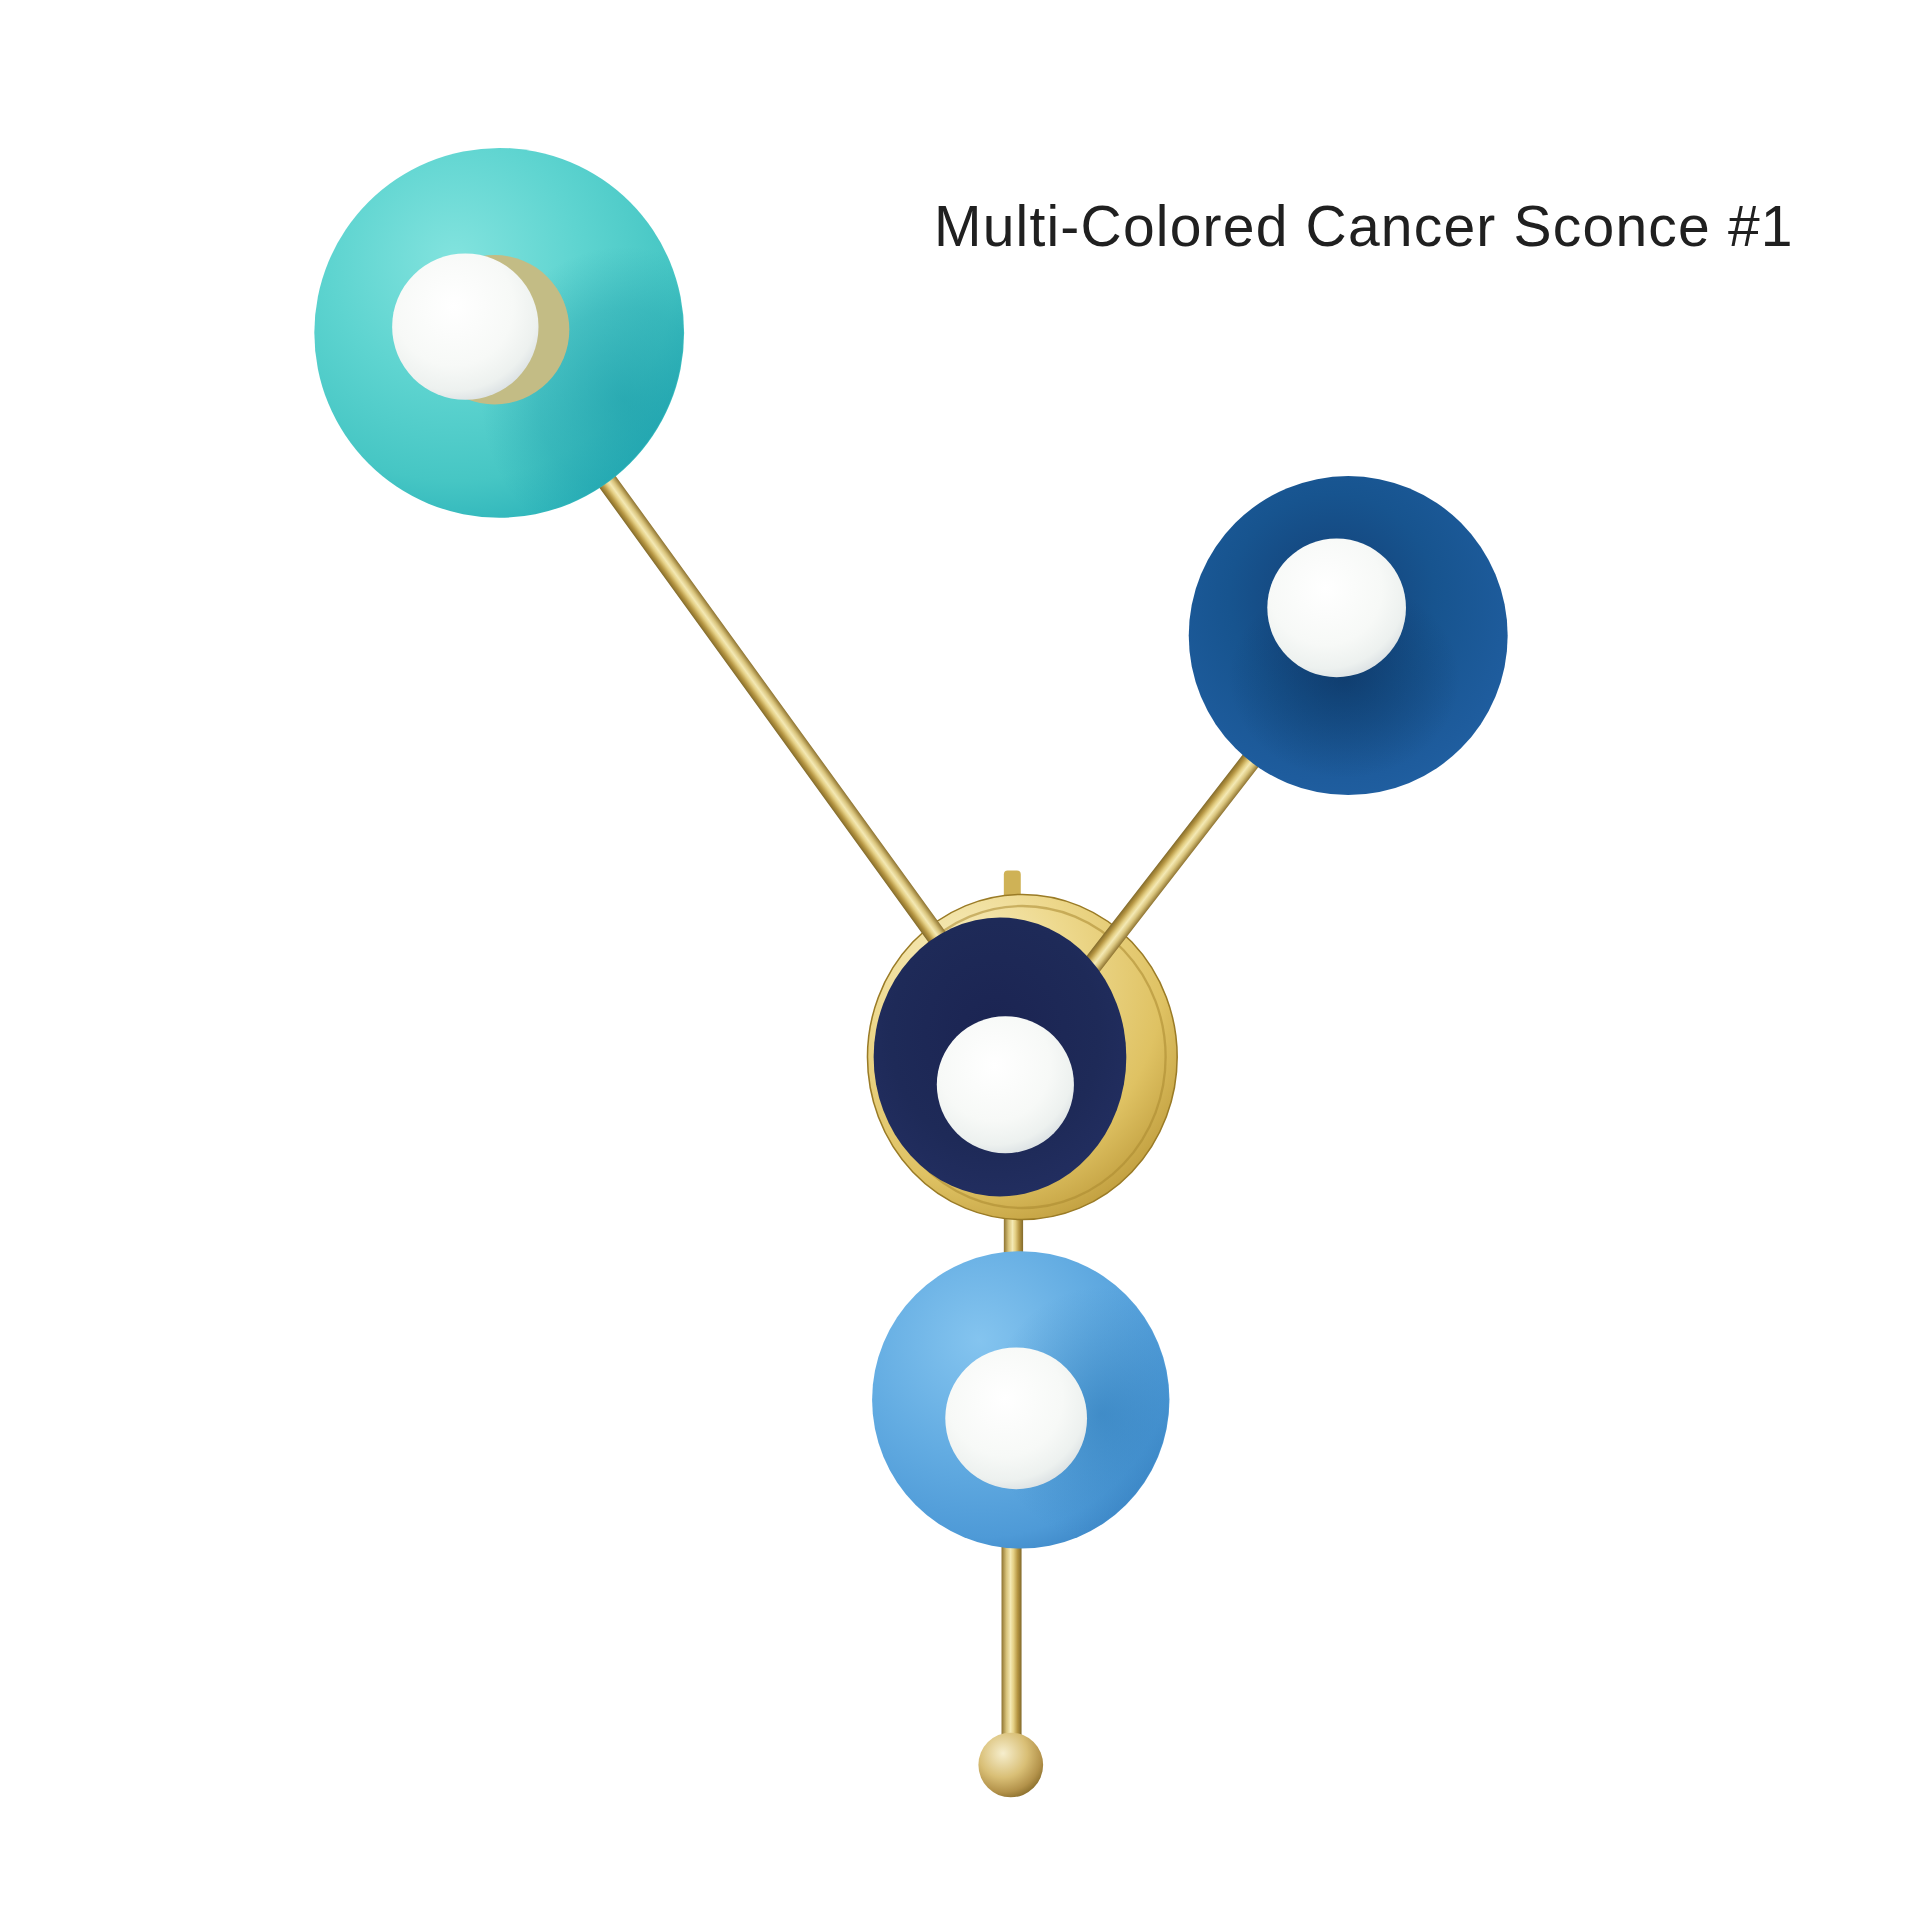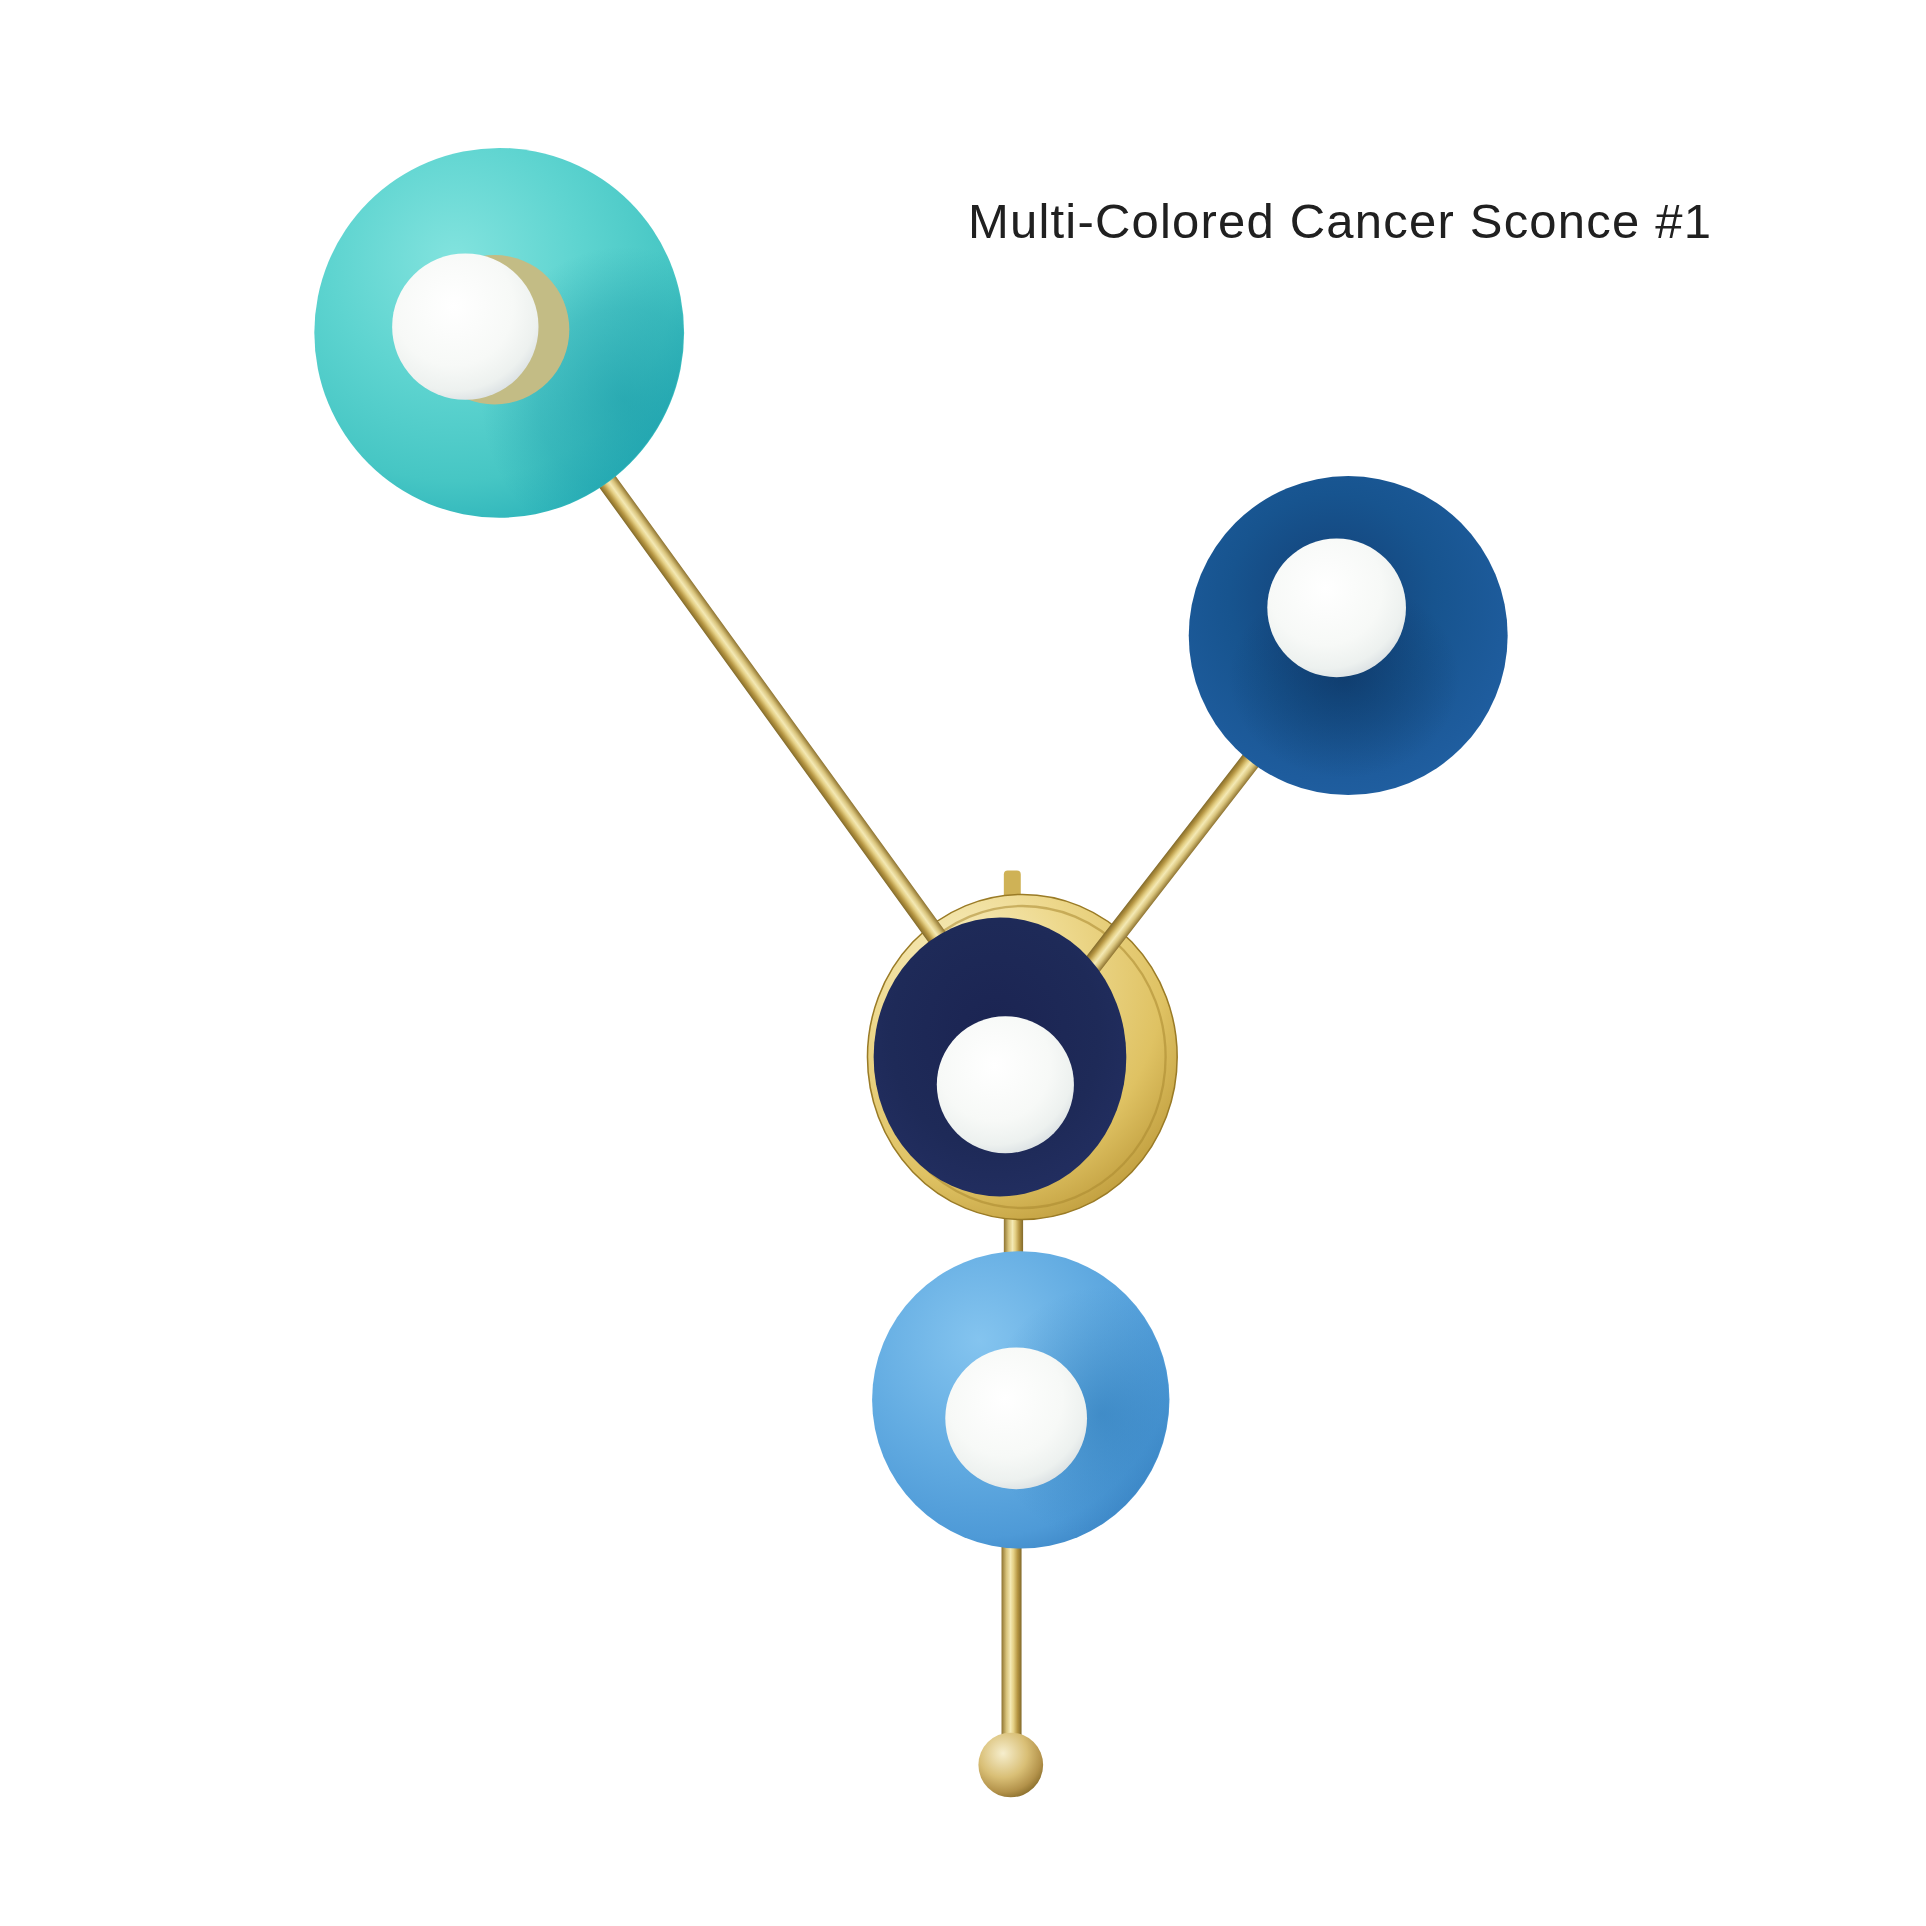--- a/index.html
+++ b/index.html
@@ -10,23 +10,23 @@
   }
   .stage {
     position: relative;
     width: 1926px;
     height: 1926px;
     background: #ffffff;
     overflow: hidden;
   }
   .product-title {
     position: absolute;
-    left: 968px;
+    left: 934px;
     top: 193px;
-    font-size: 49px;
+    font-size: 57px;
     font-weight: 500;
     letter-spacing: 1.2px;
     color: #202020;
     white-space: nowrap;
   }
   .sconce-svg {
     position: absolute;
     left: 0;
     top: 0;
     width: 1926px;

